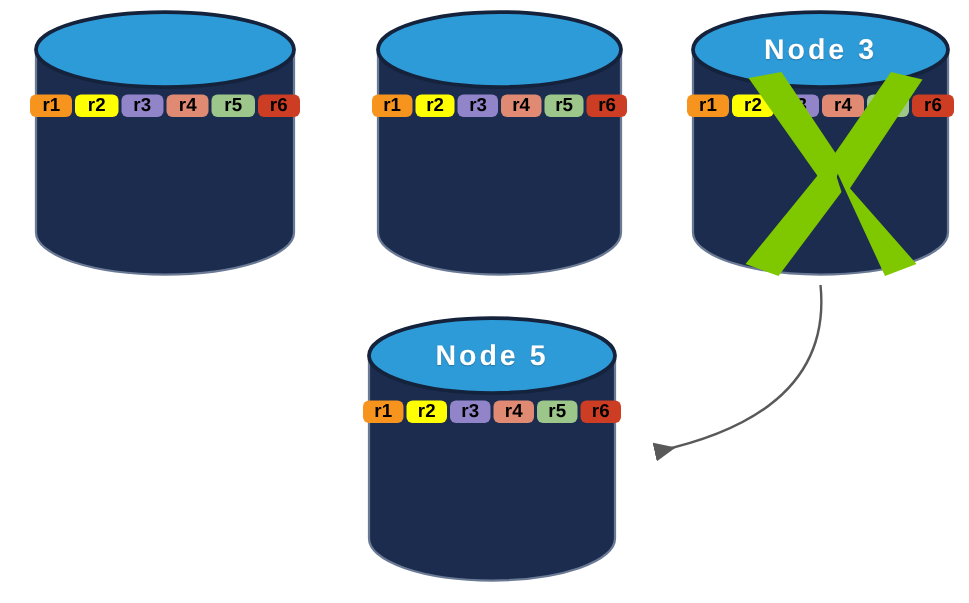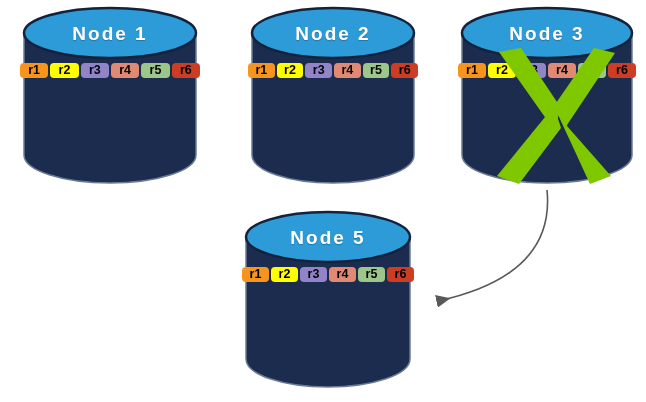--- a/index.html
+++ b/index.html
@@ -83,37 +83,35 @@
 </head>
 <body>
 
 <div id="canvas">
 
   <div class="node" style="left:20px; top:6px; width:180px; height:182px;">
     <svg class="node-svg" width="180" height="182" viewBox="0 0 180 182">
       <path d="M4,27 L4,149 A86,28 0 0 0 176,149 L176,27 Z" fill="#1B2C4F" stroke="#6B7A94" stroke-width="1.5"></path>
       <ellipse cx="90" cy="27" rx="86" ry="25" fill="#2E9BD9" stroke="#15223C" stroke-width="2.5"></ellipse>
     </svg>
-    <div class="node-title" style="top:17px;">Node 1</div>
     <div class="records" style="top:57px;">
       <div class="record" style="width:118px; background:#F7941E;">r1</div>
       <div class="record" style="width:118px; background:#FFFF00;">r2</div>
       <div class="record" style="width:118px; background:#9184C8;">r3</div>
       <div class="record" style="width:118px; background:#E08A74;">r4</div>
       <div class="record" style="width:118px; background:#9CC68A;">r5</div>
       <div class="record" style="width:118px; background:#CC3D23;">r6</div>
     </div>
   </div>
 
   <div class="node" style="left:248px; top:6px; width:170px; height:182px;">
     <svg class="node-svg" width="170" height="182" viewBox="0 0 170 182">
       <path d="M4,27 L4,149 A81,28 0 0 0 166,149 L166,27 Z" fill="#1B2C4F" stroke="#6B7A94" stroke-width="1.5"></path>
       <ellipse cx="85" cy="27" rx="81" ry="25" fill="#2E9BD9" stroke="#15223C" stroke-width="2.5"></ellipse>
     </svg>
-    <div class="node-title" style="top:17px;">Node 2</div>
     <div class="records" style="top:57px;">
       <div class="record" style="width:112px; background:#F7941E;">r1</div>
       <div class="record" style="width:112px; background:#FFFF00;">r2</div>
       <div class="record" style="width:112px; background:#9184C8;">r3</div>
       <div class="record" style="width:112px; background:#E08A74;">r4</div>
       <div class="record" style="width:112px; background:#9CC68A;">r5</div>
       <div class="record" style="width:112px; background:#CC3D23;">r6</div>
     </div>
   </div>
 

